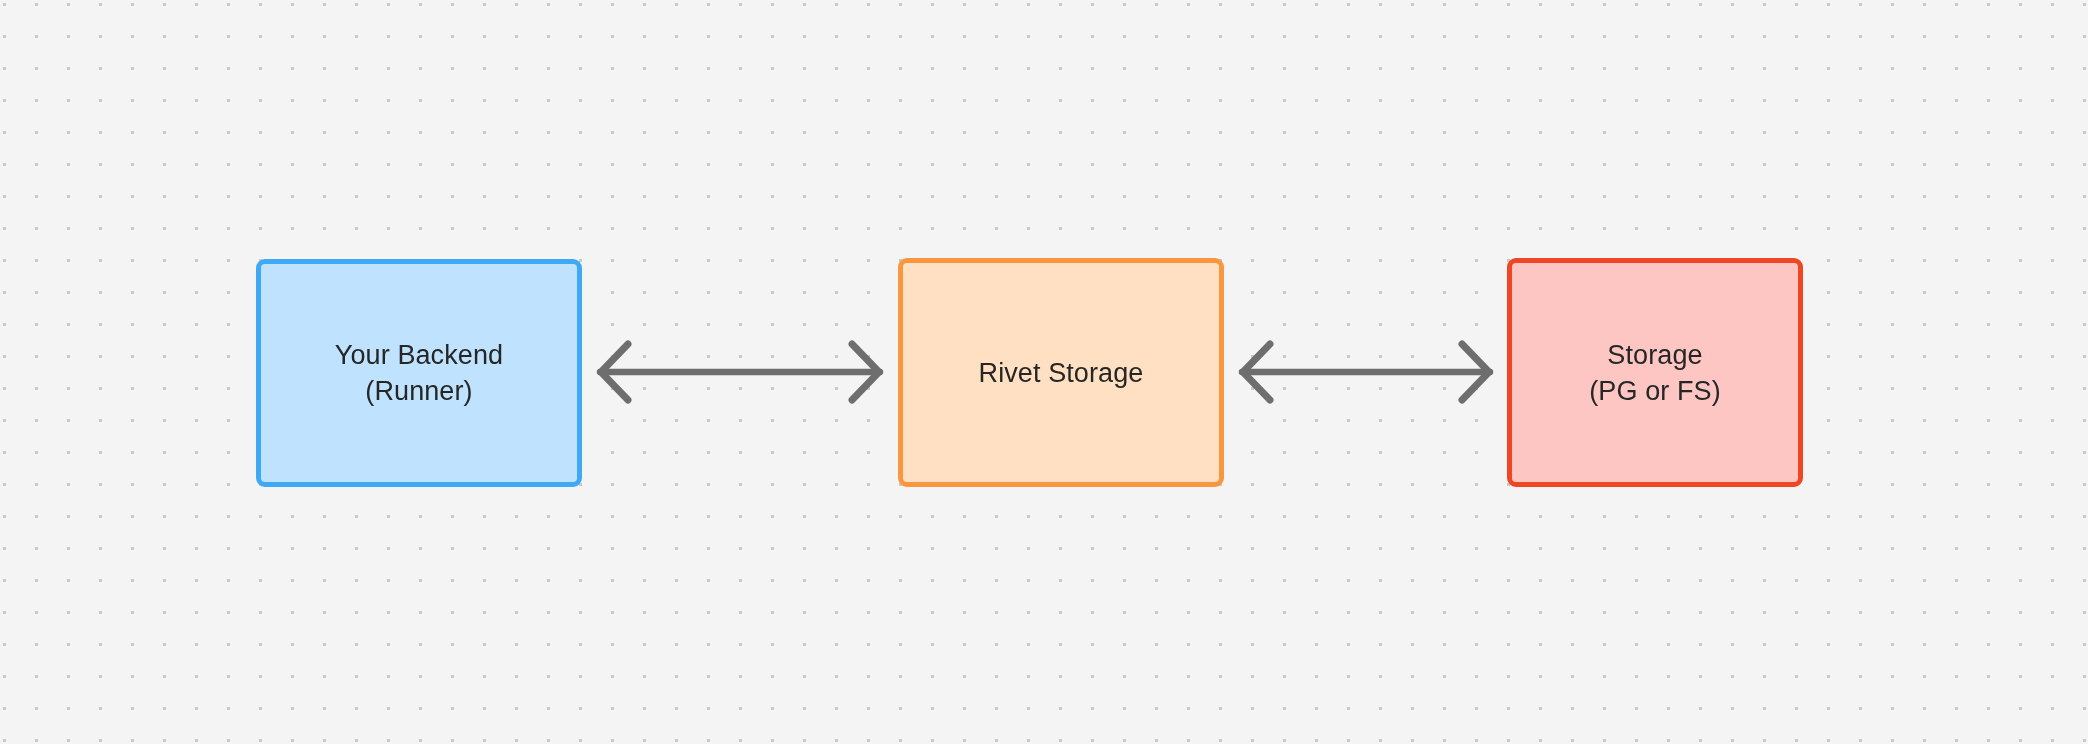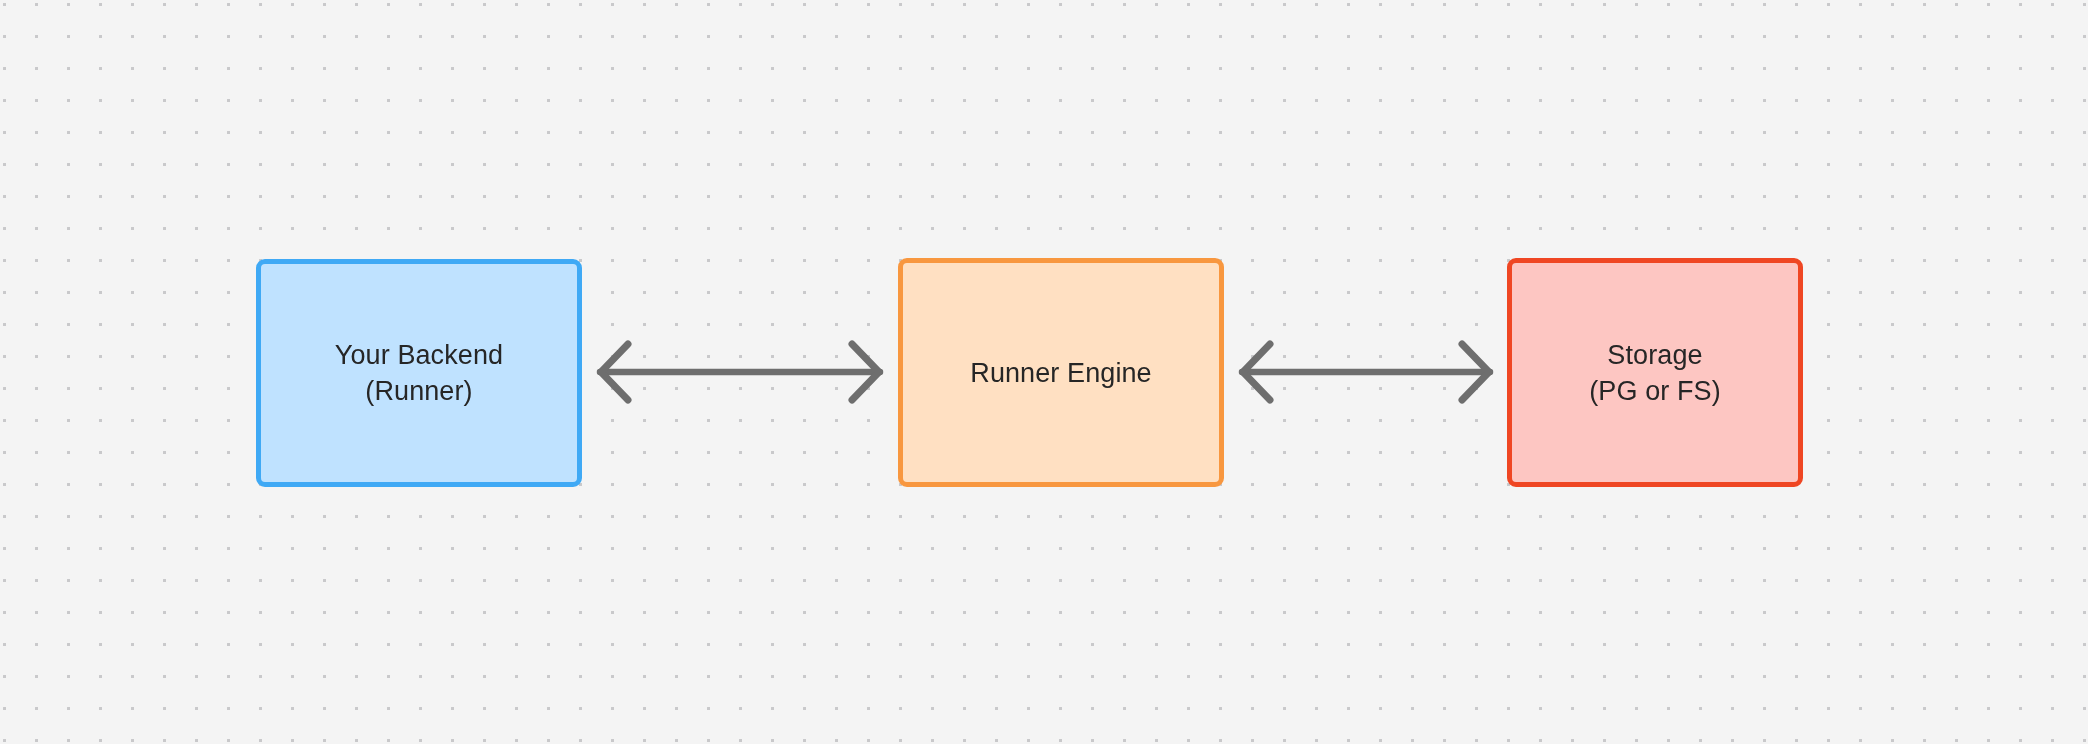--- a/index.html
+++ b/index.html
@@ -104,21 +104,21 @@
 
   <div class="connector" id="connector-backend-engine">
     <svg viewBox="0 0 300 72" preserveAspectRatio="none">
       <line x1="10" y1="36" x2="290" y2="36" stroke="#6e6e6e" stroke-width="6.5" stroke-linecap="round"></line>
       <polyline points="38,8 11,36 38,64" fill="none" stroke="#6e6e6e" stroke-width="7" stroke-linecap="round" stroke-linejoin="round"></polyline>
       <polyline points="262,8 289,36 262,64" fill="none" stroke="#6e6e6e" stroke-width="7" stroke-linecap="round" stroke-linejoin="round"></polyline>
     </svg>
   </div>
 
   <div class="node" id="node-engine">
-    <div class="node-label">Runner Engine</div>
+    <div class="node-label">Rivet Storage</div>
   </div>
 
   <div class="connector" id="connector-engine-storage">
     <svg viewBox="0 0 268 72" preserveAspectRatio="none">
       <line x1="10" y1="36" x2="258" y2="36" stroke="#6e6e6e" stroke-width="6.5" stroke-linecap="round"></line>
       <polyline points="38,8 11,36 38,64" fill="none" stroke="#6e6e6e" stroke-width="7" stroke-linecap="round" stroke-linejoin="round"></polyline>
       <polyline points="230,8 257,36 230,64" fill="none" stroke="#6e6e6e" stroke-width="7" stroke-linecap="round" stroke-linejoin="round"></polyline>
     </svg>
   </div>
 

